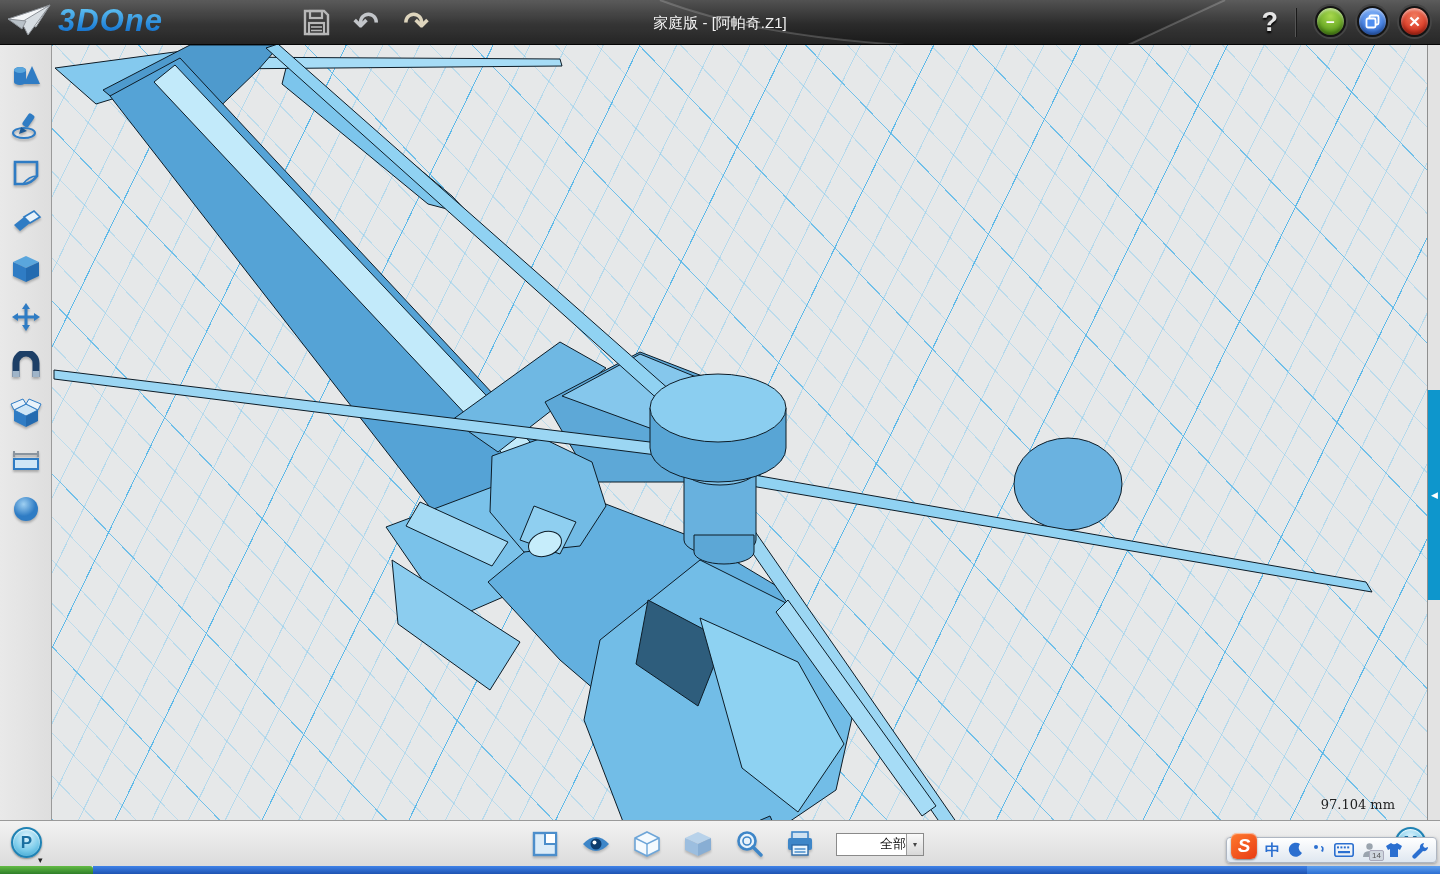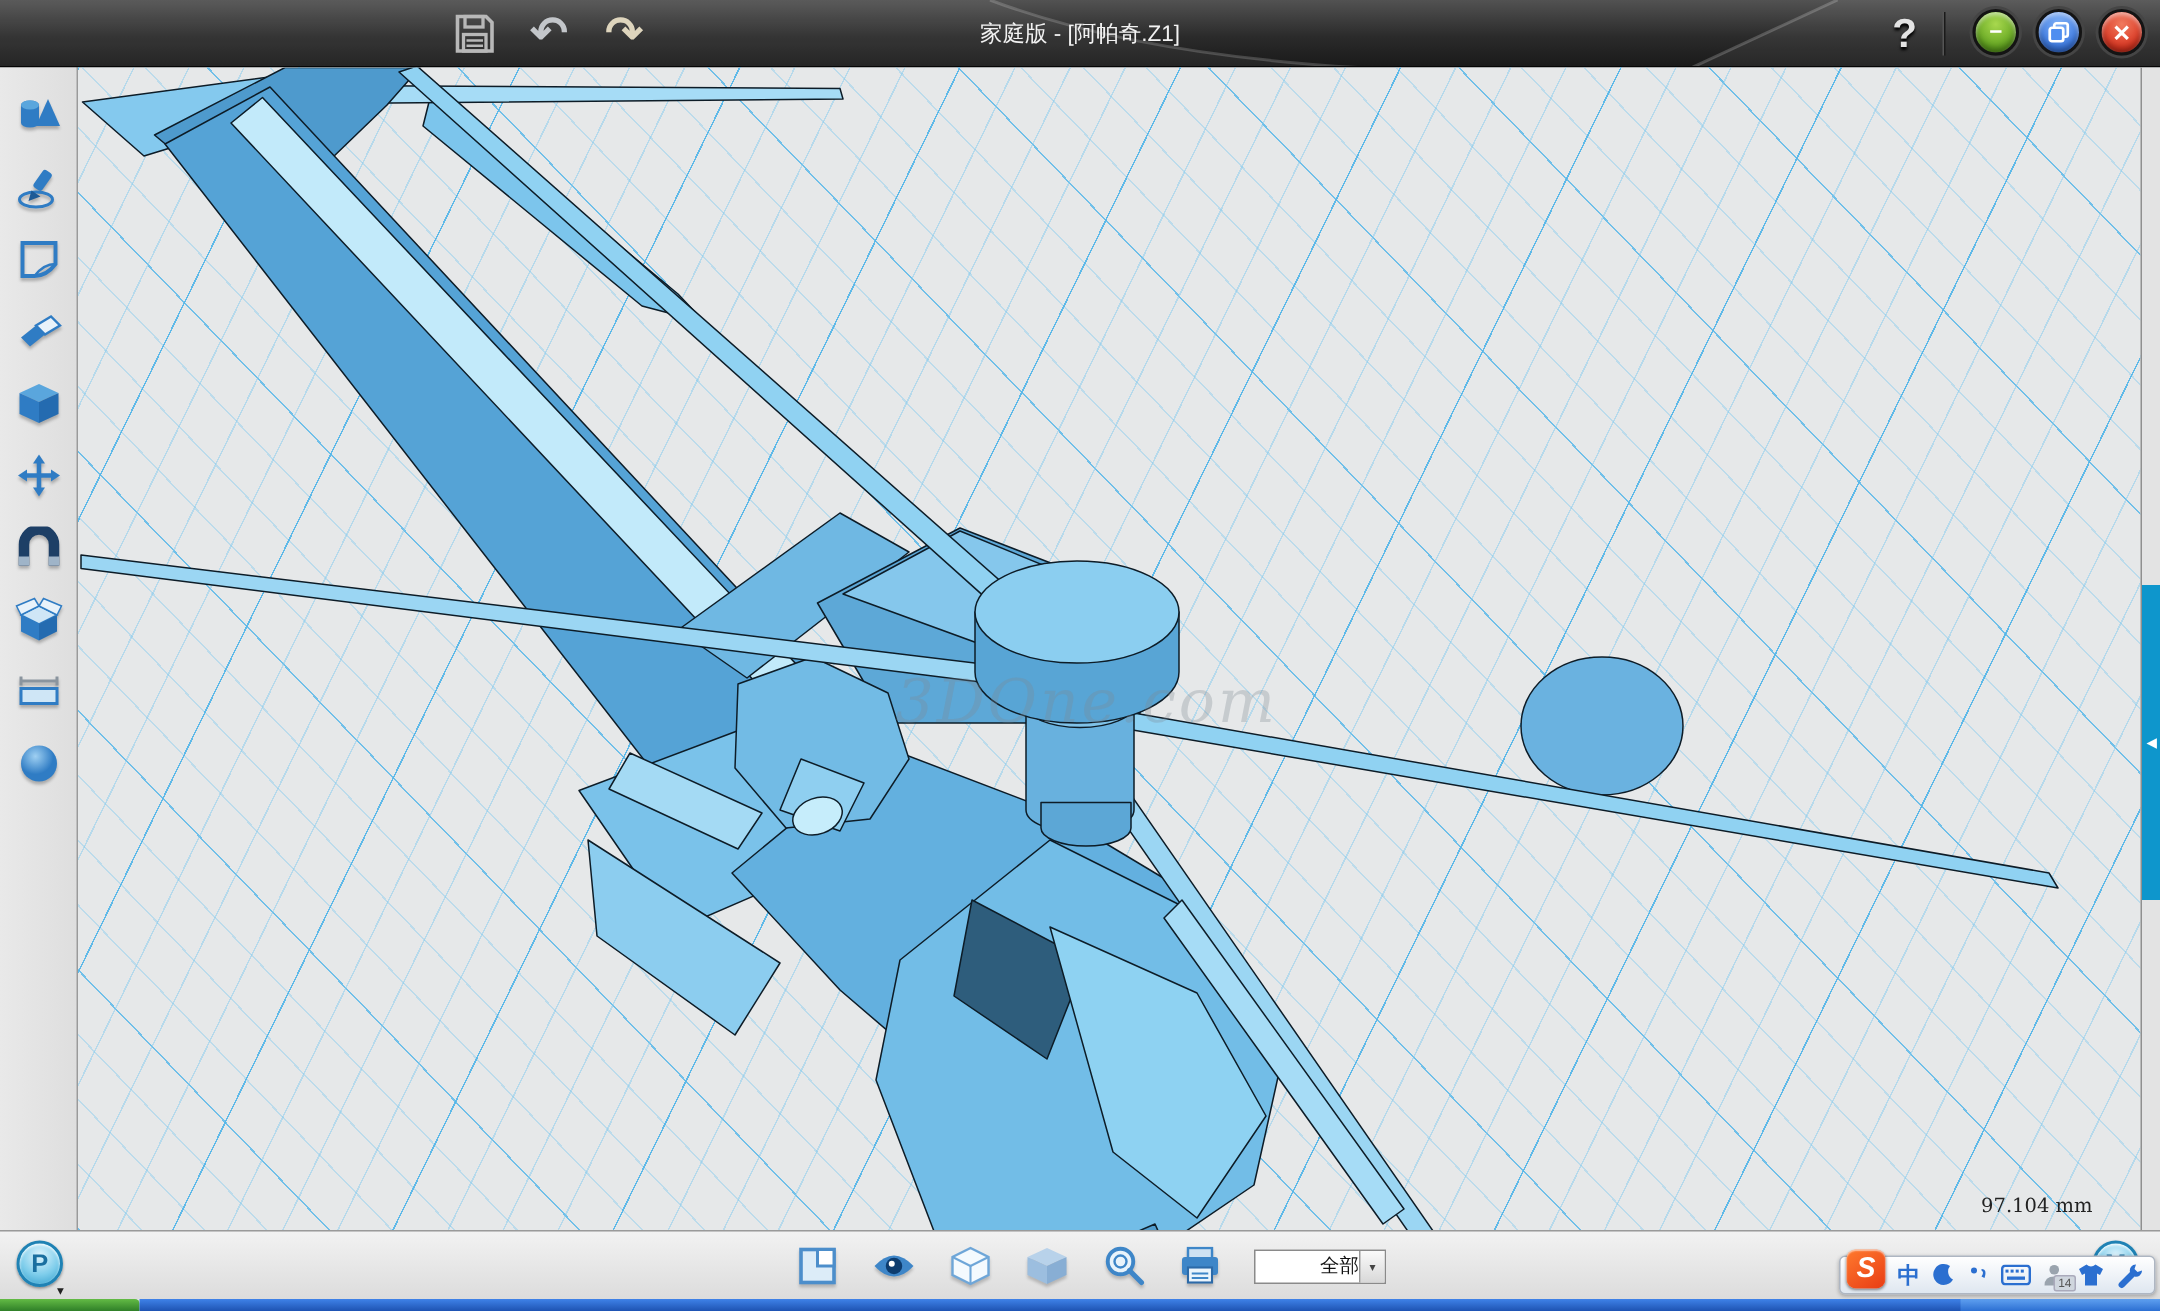--- a/index.html
+++ b/index.html
@@ -90,20 +90,28 @@
   <div class="titlebar">
     <svg class="tb-swoosh-left" viewBox="0 0 905 45">
       <path d="M660,0 Q755,36 905,45 L0,45 L0,0 Z" fill="rgba(255,255,255,0.05)"></path>
       <path d="M660,0 Q755,36 905,45" fill="none" stroke="rgba(255,255,255,0.18)" stroke-width="2"></path>
     </svg>
     <svg class="tb-panel-right" viewBox="0 0 330 45">
       <path d="M115,0 L330,0 L330,45 L18,45 Z" fill="rgba(255,255,255,0.06)"></path>
       <path d="M115,0 L18,45" stroke="rgba(255,255,255,0.20)" stroke-width="2" fill="none"></path>
     </svg>
 
+    <div class="logo">
+      <svg width="46" height="36" viewBox="0 0 46 36">
+        <polygon points="2,16 44,2 30,24" fill="#f4f6f8" stroke="#8d9298" stroke-width="1"></polygon>
+        <polygon points="14,20 44,2 22,32 18,24" fill="#d7dde2" stroke="#8d9298" stroke-width="1"></polygon>
+        <polygon points="2,16 20,18 16,26" fill="#b9c1c8" stroke="#8d9298" stroke-width="1"></polygon>
+      </svg>
+      <span class="logo-text">3DOne</span>
+    </div>
 
     <div class="tb-tools">
       <div class="tb-btn">
         <svg width="27" height="27" viewBox="0 0 27 27">
           <path d="M2,2 L21,2 L25,6 L25,25 L2,25 Z" fill="none" stroke="#b8b8b8" stroke-width="2.4"></path>
           <rect x="7" y="2" width="12" height="7" fill="none" stroke="#b8b8b8" stroke-width="2.2"></rect>
           <rect x="6" y="14" width="15" height="11" fill="none" stroke="#b8b8b8" stroke-width="2.2"></rect>
           <line x1="8" y1="18" x2="19" y2="18" stroke="#b8b8b8" stroke-width="1.6"></line>
           <line x1="8" y1="21.5" x2="19" y2="21.5" stroke="#b8b8b8" stroke-width="1.6"></line>
         </svg>
@@ -262,21 +270,20 @@
         <polygon points="718,478 984,862 970,866 706,486" fill="#9bd6f3"></polygon>
         <polygon points="788,600 936,806 922,816 776,612" fill="#a6dcf6"></polygon>
 
         <path d="M684,470 L756,470 L756,540 A36,15 0 0 1 684,540 Z" fill="#68b1de"></path>
         <ellipse cx="720" cy="470" rx="36" ry="15" fill="#7fc2e8"></ellipse>
         <path d="M694,535 L754,535 L754,552 A30,12 0 0 1 694,552 Z" fill="#5ca7d6"></path>
         <path d="M650,408 L650,448 A68,34 0 0 0 786,448 L786,408 Z" fill="#58a5d5"></path>
         <ellipse cx="718" cy="408" rx="68" ry="34" fill="#8bcef0"></ellipse>
       </svg>
 
-      <div class="watermark">3DOne.com</div>
       <div class="measure">97.104 mm</div>
     </div>
 
     <div class="right-strip">
       <div class="panel-tab">
         <span>◀</span>
       </div>
     </div>
   </div>
 

